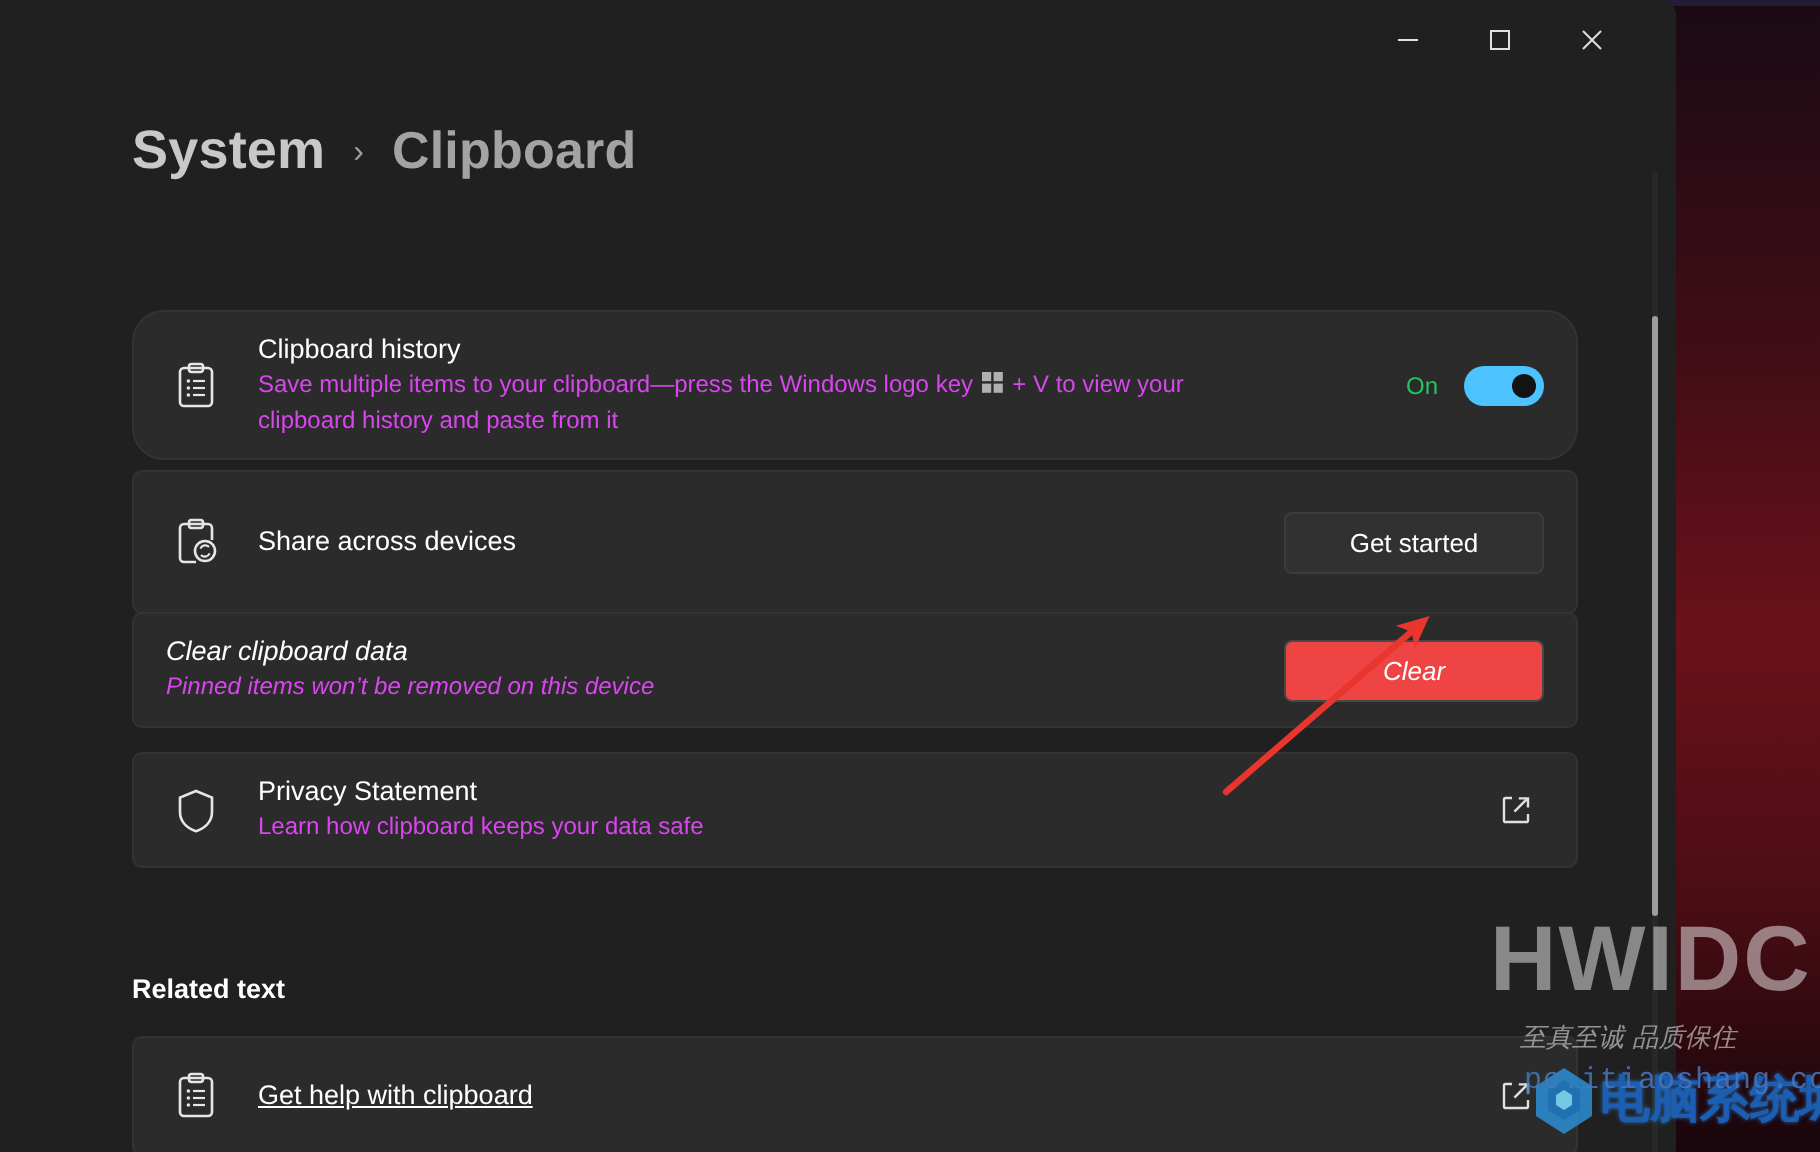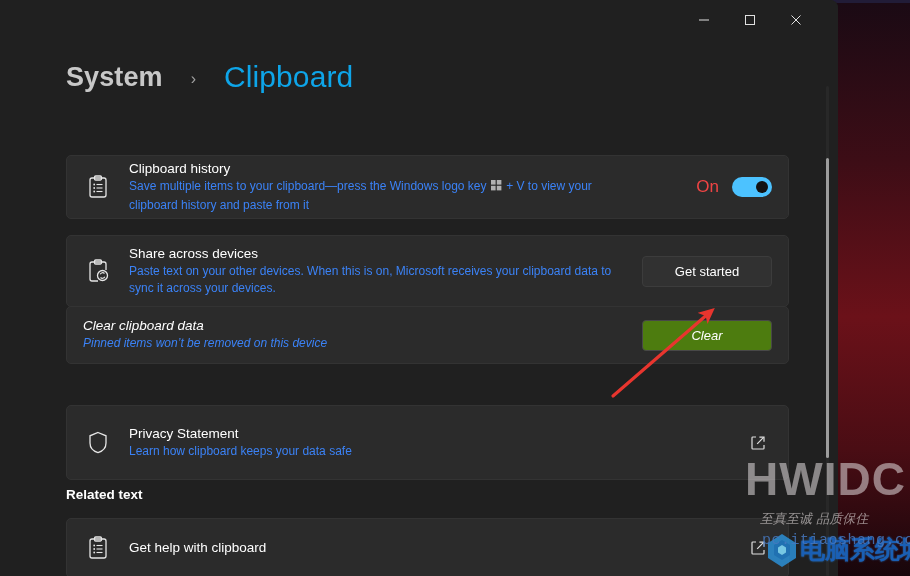--- a/index.html
+++ b/index.html
@@ -117,38 +117,38 @@
     width: 838px;
     height: 536px;
     overflow: hidden;
   }
 
   #breadcrumb {
     position: absolute;
     left: 66px; top: 20px;
     display: flex;
     align-items: center;
-    gap: 28px;
+    gap: 14px;
     white-space: nowrap;
   }
   .crumb-system {
     font-size: 27px;
     color: #c8c8c8;
     font-weight: 600;
     letter-spacing: 0.1px;
   }
   .crumb-sep {
     font-size: 16px;
     color: #a0a0a0;
     margin-top: 3px;
   }
   .crumb-current {
-    font-size: 30px;
-    color: #0ea5e9;
-    font-weight: 400;
+    font-size: 26px;
+    color: #a3a3a3;
+    font-weight: 700;
     letter-spacing: 0.1px;
   }
 
   
   .card {
     position: absolute;
     left: 66px;
     width: 723px;
     background: #2b2b2b;
     border: 1px solid #333333;
@@ -170,48 +170,48 @@
     padding-right: 10px;
     min-width: 0;
   }
   .card-title {
     font-size: 13.5px;
     color: #ffffff;
     line-height: 1.35;
   }
   .card-sub {
     font-size: 12px;
-    color: #3b82f6;
+    color: #d946ef;
     line-height: 1.45;
     margin-top: 0;
     max-width: 500px;
   }
   .win-key-glyph {
     display: inline-block;
     vertical-align: -1px;
     margin: 0 1px;
   }
 
   
-  #card-clipboard-history { top: 115px; height: 64px; }
+  #card-clipboard-history { top: 115px; height: 75px; border-radius: 16px; }
   #card-share-devices    { top: 195px; height: 72px; }
   #card-clear-data       { top: 266px; height: 58px; padding-left: 0; font-style: italic; }
-  #card-privacy          { top: 365px; height: 75px; }
+  #card-privacy          { top: 336px; height: 58px; }
 
   #card-clear-data .card-textblock { padding-left: 16px; }
 
   
   .toggle-wrap {
     display: flex;
     align-items: center;
     gap: 13px;
   }
   .toggle-label {
-    font-size: 17px;
-    color: #ef4444;
+    font-size: 12px;
+    color: #22c55e;
   }
   .toggle {
     width: 40px; height: 20px;
     border-radius: 10px;
     background: #4cc2ff;
     position: relative;
     cursor: default;
   }
   .toggle-knob {
     position: absolute;
@@ -231,21 +231,21 @@
     background: #313131;
     color: #ffffff;
     font-size: 13px;
     font-family: "Liberation Sans", sans-serif;
     display: flex;
     align-items: center;
     justify-content: center;
     cursor: default;
   }
   .btn.hovered {
-    background: #4d7c0f;
+    background: #ef4444;
     border-color: #484848;
   }
 
   
   .ext-link {
     width: 28px;
     display: flex;
     align-items: center;
     justify-content: center;
     color: #e0e0e0;
@@ -256,21 +256,21 @@
     position: absolute;
     left: 66px; top: 447px;
     font-size: 13.5px;
     font-weight: 600;
     color: #ffffff;
   }
   #card-get-help {
     top: 478px;
     height: 60px;
   }
-  #card-get-help .card-title { font-size: 13.5px; }
+  #card-get-help .card-title { font-size: 13.5px; text-decoration: underline; }
 
   
   #scrollbar-track {
     position: absolute;
     left: 826px; top: 46px;
     width: 3px; height: 490px;
     background: rgba(255,255,255,0.04);
     border-radius: 2px;
   }
   #scrollbar-thumb {
@@ -374,21 +374,20 @@
             <path d="M3 5a2 2 0 012-2h12a2 2 0 012 2v6" fill="none" stroke="#e6e6e6" stroke-width="1.3"></path>
             <path d="M3 5v15a2 2 0 002 2h6" fill="none" stroke="#e6e6e6" stroke-width="1.3"></path>
             <rect x="7.5" y="1" width="7" height="4" rx="1.2" fill="none" stroke="#e6e6e6" stroke-width="1.3"></rect>
             <circle cx="15.5" cy="16.5" r="5" fill="none" stroke="#e6e6e6" stroke-width="1.3"></circle>
             <path d="M13.2 15.3a2.6 2.6 0 014.3-0.8" fill="none" stroke="#e6e6e6" stroke-width="1.1"></path>
             <path d="M17.8 17.7a2.6 2.6 0 01-4.3 0.8" fill="none" stroke="#e6e6e6" stroke-width="1.1"></path>
           </svg>
         </div>
         <div class="card-textblock">
           <div class="card-title">Share across devices</div>
-          <div class="card-sub">Paste text on your other devices. When this is on, Microsoft receives your clipboard data to sync it across your devices.</div>
         </div>
         <div class="btn">Get started</div>
       </div>
 
       <div class="card" id="card-clear-data">
         <div class="card-textblock">
           <div class="card-title">Clear clipboard data</div>
           <div class="card-sub">Pinned items won’t be removed on this device</div>
         </div>
         <div class="btn hovered">Clear</div>

